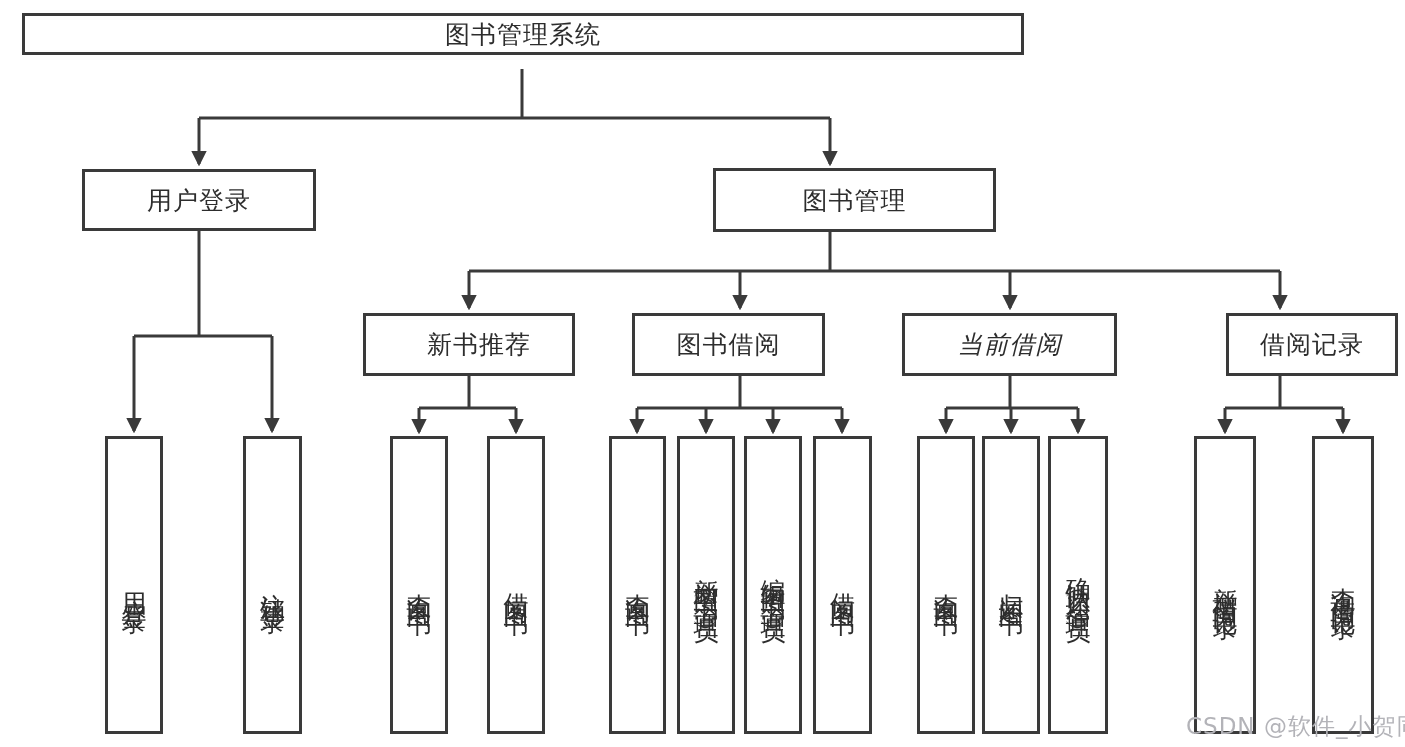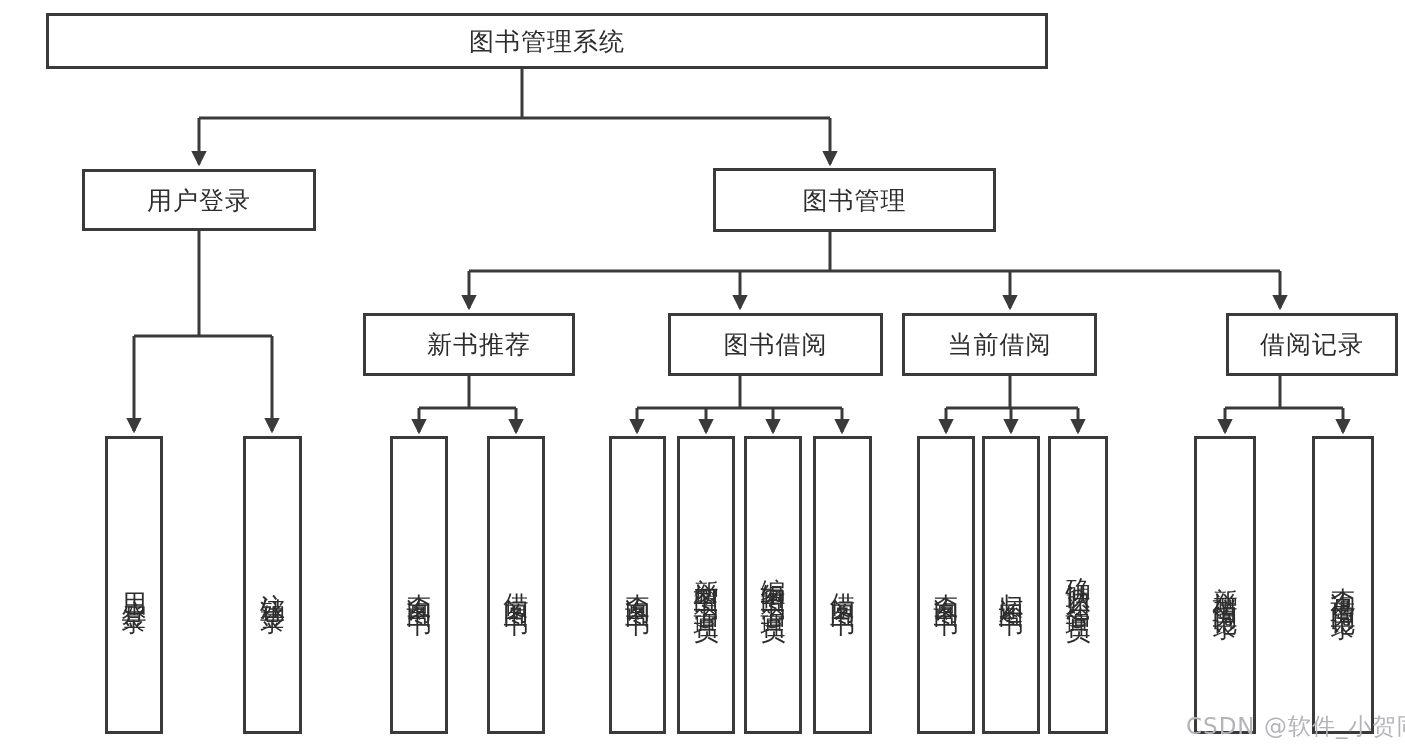--- a/index.html
+++ b/index.html
@@ -27,29 +27,29 @@
   .hnode { font-size: 25px; letter-spacing: 1px; }
   .leaf  { font-size: 25px; }
   .leaf .vtext {
     writing-mode: vertical-rl;
     text-orientation: mixed;
     letter-spacing: 6px;
     line-height: 1;
     white-space: nowrap;
   }
   
-  .n-root   { left: 22px;   top: 13px;  width: 1002px; height: 56px; margin-left: 24px; }
+  .n-root   { left: 22px;   top: 13px;  width: 1002px; height: 42px; }
   
   .n-login  { left: 82px;   top: 169px; width: 234px;  height: 62px; }
   .n-mgmt   { left: 713px;  top: 168px; width: 283px;  height: 64px; }
   
   .n-l3     { top: 313px; height: 63px; }
   .n-newrec { left: 363px;  width: 212px; padding-left: 20px; }
-  .n-borrow { left: 668px;  width: 215px; }
-  .n-current{ left: 902px;  width: 195px; }
+  .n-borrow { left: 632px;  width: 193px; }
+  .n-current{ left: 902px;  width: 215px; font-style: italic; }
   .n-record { left: 1226px; width: 172px; }
   
   .n-leaf   { top: 436px; height: 298px; }
   .lf-1  { left: 105px;  width: 58px; }
   .lf-2  { left: 243px;  width: 59px; }
   .lf-3  { left: 390px;  width: 58px; }
   .lf-4  { left: 487px;  width: 58px; }
   .lf-5  { left: 609px;  width: 57px; }
   .lf-6  { left: 677px;  width: 58px; }
   .lf-7  { left: 744px;  width: 58px; }

